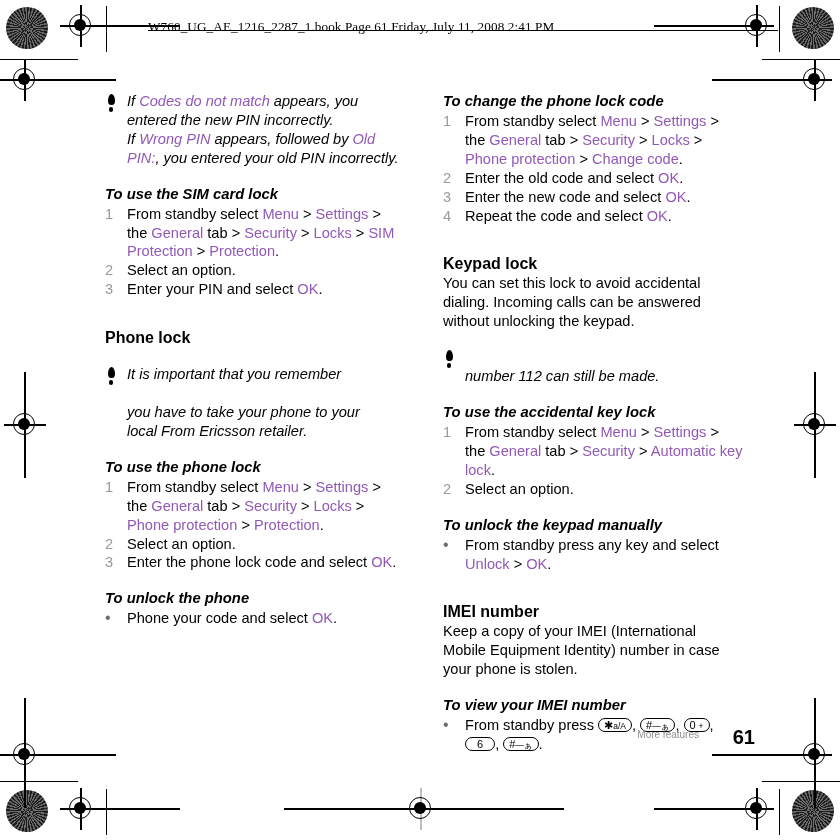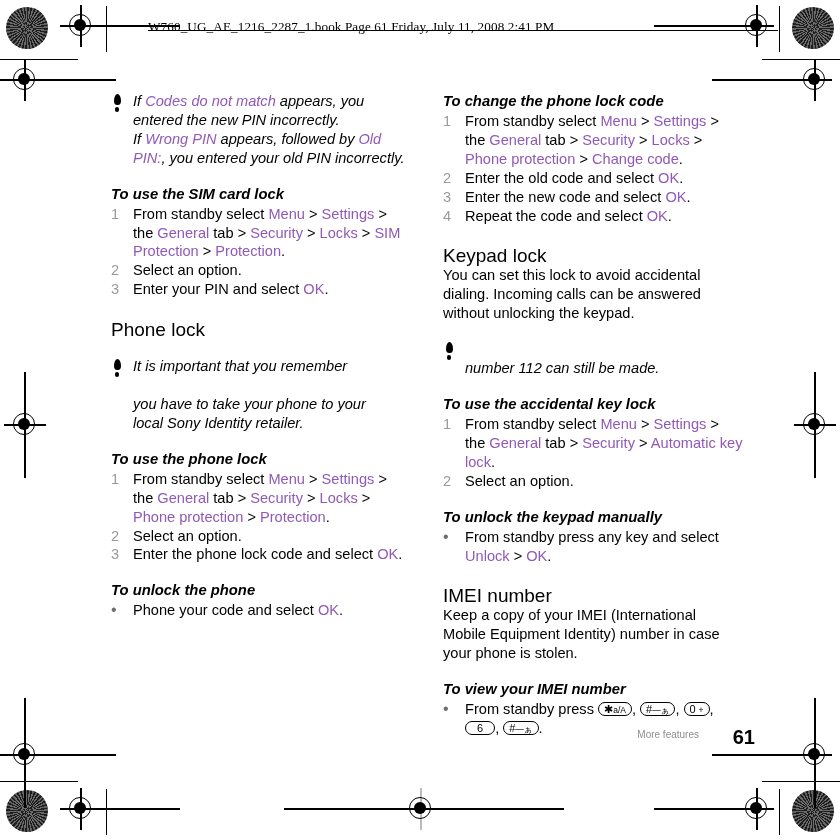--- a/index.html
+++ b/index.html
@@ -98,36 +98,36 @@
     left: 0; top: 0;
     width: 840px; height: 840px;
   }
   .col {
     position: absolute;
     top: 92px;
     width: 300px;
     font-size: 14.6px;
     line-height: 18.9px;
   }
-  .col-left  { left: 111px; }
+  .col-left  { left: 105px; }
   .col-right { left: 443px; }
 
   
   .h3 {
     font-weight: bold;
     font-style: italic;
     font-size: 14.8px;
     margin: 0 0 1px 0;
     line-height: 19px;
   }
   .h4 {
-    font-weight: normal;
+    font-weight: bold;
     font-style: normal;
-    font-size: 19px;
-    margin: 4px 0 1px 0;
+    font-size: 16px;
+    margin: 12px 0 1px 0;
     line-height: 19px;
   }
   .para {
     margin: 0;
     line-height: 18.9px;
   }
   .gap-lg { height: 17px; }
 
   
   .step {
@@ -379,21 +379,21 @@
 
     <div class="note">
       <span class="note-icon">
         <span class="bang-body"></span>
           <span class="bang-dot"></span>
       </span>
       <div class="para">
         <span>It is important that you remember</span><br>
         <br>
         <span>you have to take your phone to your</span><br>
-        <span>local Sony Identity retailer.</span>
+        <span>local From Ericsson retailer.</span>
       </div>
     </div>
 
     <div class="gap-lg"></div>
 
     <div class="h3">To use the phone lock</div>
     <div>
       <div class="step">
         <span class="marker">1</span>
         <span class="step-body">

